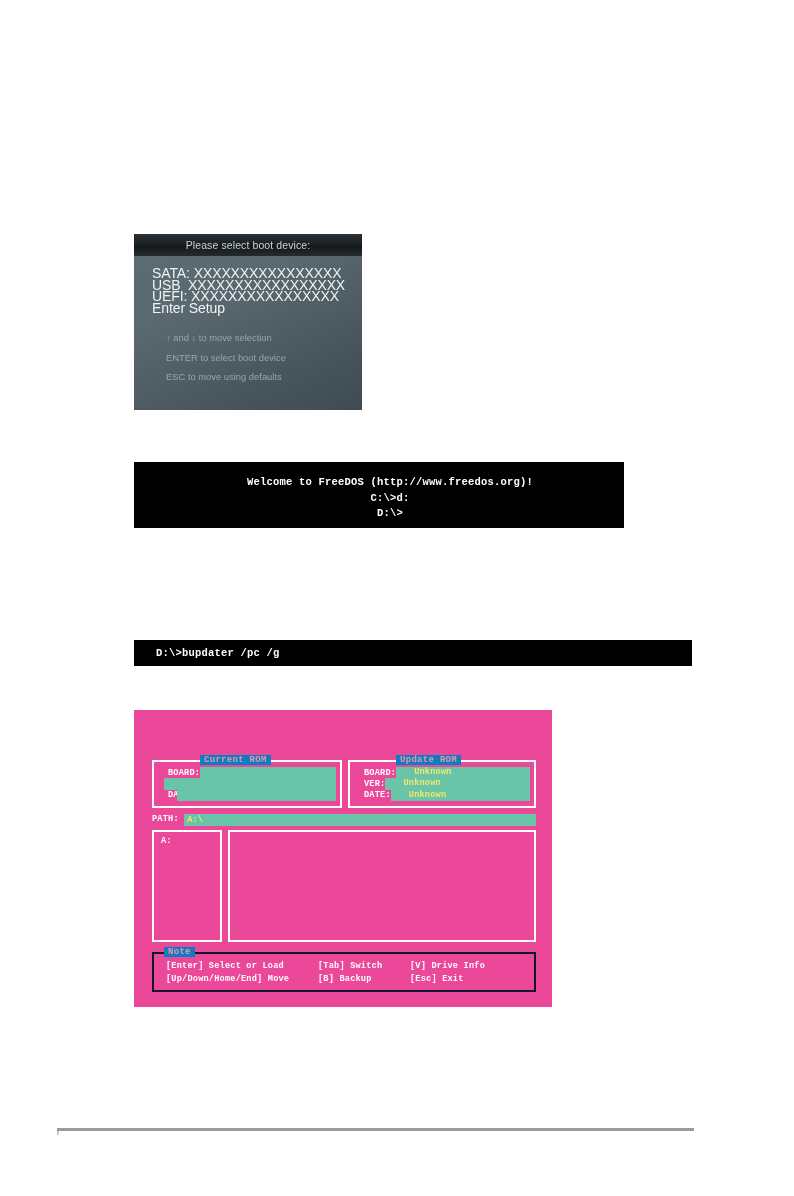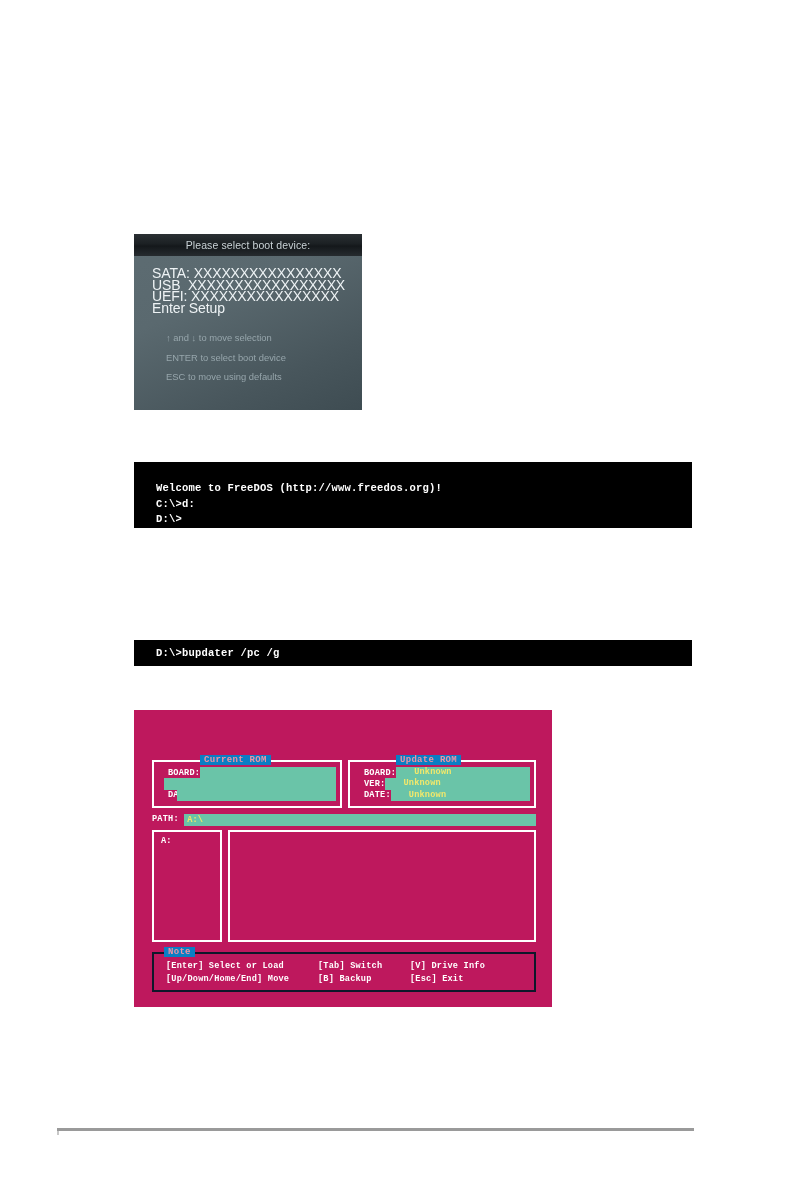--- a/index.html
+++ b/index.html
@@ -61,23 +61,24 @@
   .dos-block {
     position: absolute;
     background: #000000;
     color: #ffffff;
     font-family: "Liberation Mono", "DejaVu Sans Mono", monospace;
     box-sizing: border-box;
   }
   .dos-freedos {
     left: 134px;
     top: 462px;
-    width: 558px;
+    width: 490px;
     height: 66px;
-    padding: 19px 0 0 22px;
+    padding: 13px 0 0 22px;
+    text-align: center;
   }
   .dos-cmd {
     left: 134px;
     top: 640px;
     width: 558px;
     height: 26px;
     padding: 6px 0 16px 22px;
   }
   .dos-line {
     font-size: 10.5px;
@@ -87,21 +88,21 @@
     letter-spacing: 0.2px;
   }
 
   
   .bupdater {
     position: absolute;
     left: 134px;
     top: 710px;
     width: 418px;
     height: 297px;
-    background: #be185d;
+    background: #ec4899;
     font-family: "Liberation Mono", "DejaVu Sans Mono", monospace;
     box-sizing: border-box;
   }
   .rom-row {
     position: absolute;
     left: 18px;
     top: 50px;
     width: 384px;
     height: 48px;
     display: flex;

